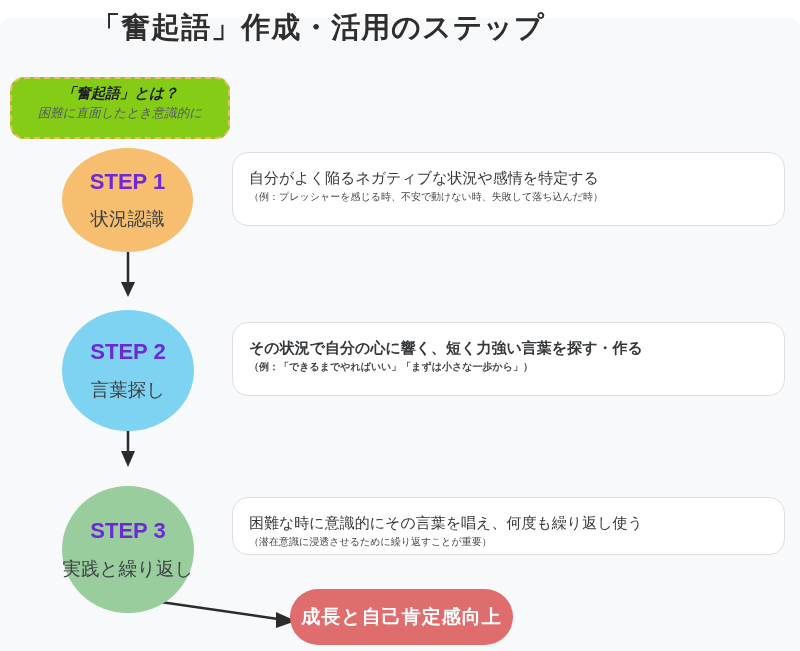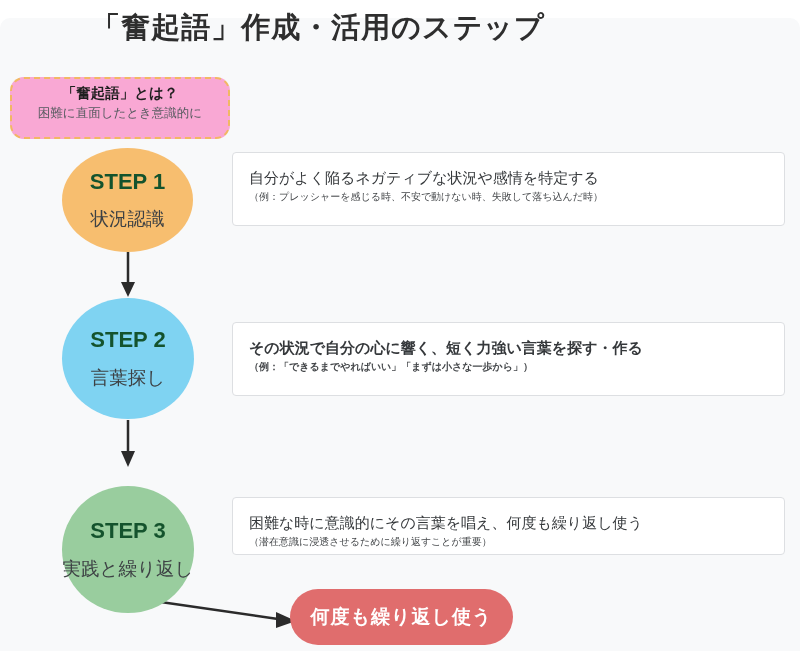--- a/index.html
+++ b/index.html
@@ -13,40 +13,40 @@
   }
 
   .page-title {
     position: absolute; left: 0; top: 8px; width: 636px;
     text-align: center; font-size: 29px; font-weight: 700; color: #2e2e2e;
     letter-spacing: 1px;
   }
 
   .def-box {
     position: absolute; left: 10px; top: 77px; width: 220px; height: 62px;
-    background: #f9a8d4; border: 2px dashed #f2b763; border-radius: 14px;
-    text-align: center; padding-top: 5px; z-index: 3;
+    background: #84cc16; border: 2px dashed #f2b763; border-radius: 14px;
+    text-align: center; padding-top: 5px; z-index: 3; font-style: italic;
   }
   .def-heading { font-size: 14.5px; font-weight: 700; color: #1f1f1f; margin-bottom: 2px; }
   .def-line { font-size: 12.5px; color: #555a5f; line-height: 1.35; }
 
   .circle {
     position: absolute; left: 62px; border-radius: 50%;
     display: flex; flex-direction: column; align-items: center; justify-content: center;
     z-index: 2; text-align: center;
   }
-  .circle .step-label { font-size: 22px; font-weight: 700; color: #14532d; line-height: 1.2; }
+  .circle .step-label { font-size: 22px; font-weight: 700; color: #6d28d9; line-height: 1.2; }
   .circle .step-name  { font-size: 18.5px; color: #3d4144; line-height: 1.3; margin-top: 12px; }
   .c1 { top: 148px; width: 131px; height: 104px; }
-  .c2 { top: 298px; width: 132px; height: 121px; }
+  .c2 { top: 310px; width: 132px; height: 121px; }
   .c3 { top: 486px; width: 132px; height: 127px; }
 
   .desc-box {
     position: absolute; left: 232px; width: 553px;
-    background: #ffffff; border: 1px solid #dddfe2; border-radius: 4px;
+    background: #ffffff; border: 1px solid #dddfe2; border-radius: 16px;
     padding: 13px 16px 0 16px; z-index: 2;
   }
   .d1 { top: 152px; height: 74px; }
   .d2 { top: 322px; height: 74px; font-weight: bold; }
   .d3 { top: 497px; height: 58px; }
   .desc-line1 { font-size: 15px; color: #35383b; line-height: 1.55; }
   .desc-line2 { font-size: 10px; color: #45484b; line-height: 1.55; }
 
   .outcome-pill {
     position: absolute; left: 290px; top: 589px; width: 223px; height: 56px;
@@ -108,15 +108,15 @@
   <div class="circle c3" style="background-color: rgb(153, 205, 158);">
     <div class="step-label">STEP 3</div>
     <div class="step-name">実践と繰り返し</div>
   </div>
   <div class="desc-box d3">
     <div class="desc-line1">困難な時に意識的にその言葉を唱え、何度も繰り返し使う</div>
     <div class="desc-line2">（潜在意識に浸透させるために繰り返すことが重要）</div>
   </div>
 
   <div class="outcome-pill" style="background-color: rgb(224, 109, 109);">
-    <div class="outcome-label">何度も繰り返し使う</div>
+    <div class="outcome-label">成長と自己肯定感向上</div>
   </div>
 </div>
 
 </body></html>

